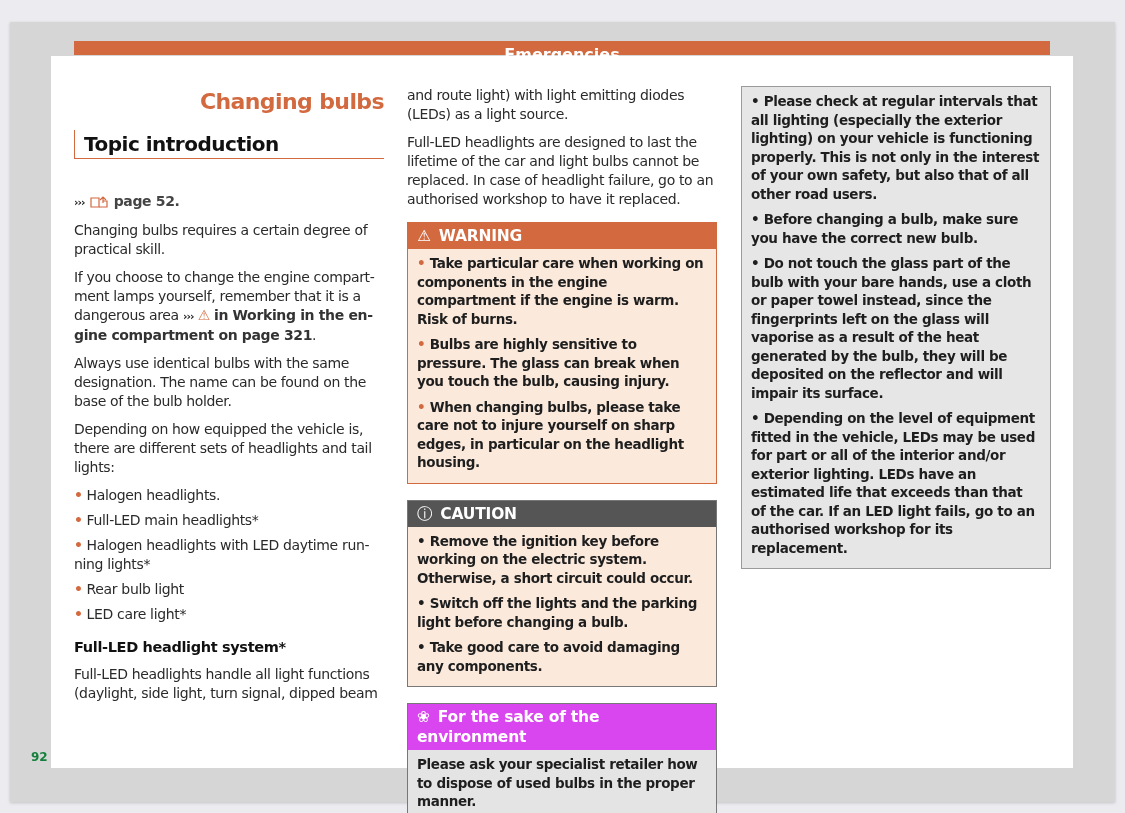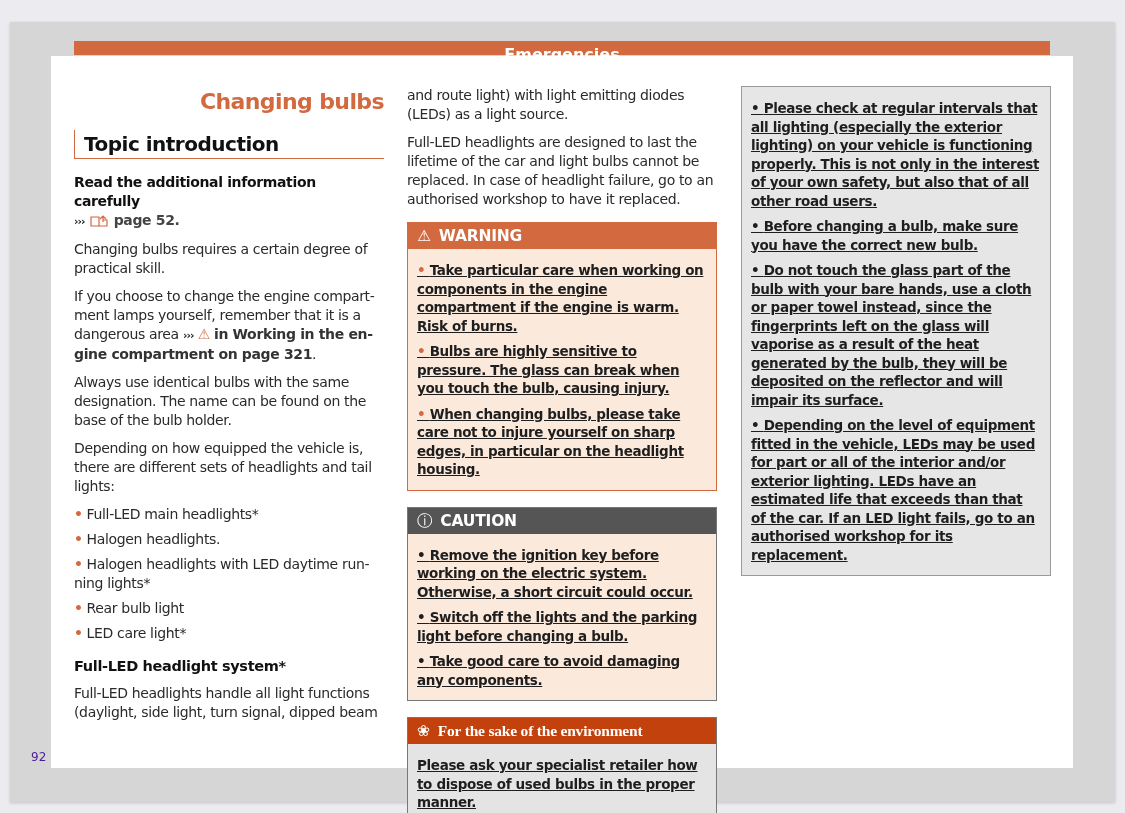--- a/index.html
+++ b/index.html
@@ -19,21 +19,21 @@
     background: #ffffff;
   }
   .header-bar {
     position: absolute; left: 74px; top: 41px; width: 976px; height: 14px;
     background: #d2693f;
     color: #fff; font-weight: bold; font-size: 16px;
     text-align: center; line-height: 27px;
   }
   .page-number {
     position: absolute; left: 31px; top: 750px;
-    font-size: 12px; font-weight: normal; color: #4c1d95;
+    font-size: 12px; font-weight: bold; color: #15803d;
   }
   .col { position: absolute; top: 86px; width: 310px; font-size: 14px; line-height: 19px; letter-spacing: -0.35px; }
   .col1 { left: 74px; }
   .col2 { left: 407px; }
   .col3 { left: 741px; }
   p { margin: 0 0 9px 0; }
   .title {
     color: #d2693f; font-size: 22px; font-weight: bold; line-height: 28px;
     margin: 2px 0 14px 0; letter-spacing: -0.6px; text-align: right;
   }
@@ -45,28 +45,28 @@
   .bold { font-weight: bold; color: #111; }
   .ref-bold { font-weight: bold; color: #333; text-align: right; }
   .chev { font-weight: bold; font-size: 11px; letter-spacing: -1px; color: #222; }
   .orange { color: #d2693f; }
   ul.bullets { list-style: none; margin: 0 0 14px 0; padding: 0; }
   ul.bullets li { margin-bottom: 6px; }
   ul.bullets li .dot { color: #d2693f; font-weight: bold; margin-right: 4px; }
   .h3 { font-weight: bold; font-size: 14.5px; color: #111; margin: 8px 0 8px 0; }
   .box { border: 1px solid #999; margin-bottom: 16px; font-size: 13.5px; line-height: 18.5px; font-weight: bold; color: #1e1e1e; }
   .box .box-head { color: #fff; font-weight: bold; font-size: 15.5px; padding: 3px 9px; line-height: 20px; letter-spacing: -0.2px; }
-  .box .box-body { padding: 12px 9px 4px 9px; text-decoration: underline; }
+  .box .box-body { padding: 5px 9px 4px 9px; }
   .box .box-body p { margin: 0 0 7px 0; }
   .box.warning { border-color: #d2693f; background: #fbe9dc; }
   .box.warning .box-head { background: #d2693f; }
   .box.caution { border-color: #777; background: #fbe9dc; }
   .box.caution .box-head { background: #555555; }
   .box.env { border-color: #777; background: #e4e4e4; }
-  .box.env .box-head { background: #c2410c; font-family: Liberation Serif, serif; }
+  .box.env .box-head { background: #d946ef; }
   .box.note { border-color: #9a9a9a; background: #e6e6e6; }
   .box.note .box-head { background: #9e9e9e; }
   .ico { display: inline-block; margin-right: 8px; font-weight: normal; }
   .book-icon { display: inline-block; width: 20px; height: 14px; vertical-align: -2px; }
   .bdot-o { color: #d2693f; }
 </style>
 </head>
 <body>
 
 <div class="frame"></div>
@@ -74,21 +74,21 @@
 
 <div class="header-bar">Emergencies</div>
 
 <div class="page-number">92</div>
 
 <div class="col col1">
   <div class="title">Changing bulbs</div>
   <div class="subhead">Topic introduction</div>
 
   <p class="bold">
-    <span>Read the additional information carefully</span><br>
+    <br>
     <span class="chev">›››</span>
     <svg class="book-icon" viewBox="0 0 20 14">
       <path d="M2 4 L2 13 L10 13 L10 4 Z" fill="none" stroke="#d2693f" stroke-width="1.2"></path>
       <path d="M10 13 L18 13 L18 7 L14 7" fill="none" stroke="#d2693f" stroke-width="1.2"></path>
       <path d="M14 3 L14 9 M11 6 L14 3 L17 6" fill="none" stroke="#d2693f" stroke-width="1.2"></path>
     </svg>
     <a class="ref-bold" style="color:#444;text-decoration:none;">page 52.</a>
   </p>
 
   <p>Changing bulbs requires a certain degree of practical skill.</p>
@@ -97,22 +97,22 @@
     <span>If you choose to change the engine compart­ment lamps yourself, remember that it is a dangerous area</span>
     <span class="chev">›››</span>
     <span class="orange">⚠</span>
     <a class="ref-bold" style="text-decoration:none;">in Working in the en­gine compartment on page 321</a><span>.</span>
   </p>
 
   <p>Always use identical bulbs with the same designation. The name can be found on the base of the bulb holder.</p>
   <p>Depending on how equipped the vehicle is, there are different sets of headlights and tail lights:</p>
 
   <ul class="bullets">
+    <li><span class="dot">•</span><span>Halogen headlights.</span></li>
     <li><span class="dot">•</span><span>Full-LED main headlights*</span></li>
-    <li><span class="dot">•</span><span>Halogen headlights.</span></li>
     <li><span class="dot">•</span><span>Halogen headlights with LED daytime run­ning lights*</span></li>
     <li><span class="dot">•</span><span>Rear bulb light</span></li>
     <li><span class="dot">•</span><span>LED care light*</span></li>
   </ul>
 
   <div class="h3">Full-LED headlight system*</div>
   <p>Full-LED headlights handle all light functions (daylight, side light, turn signal, dipped beam</p>
 </div>
 
 <div class="col col2">

